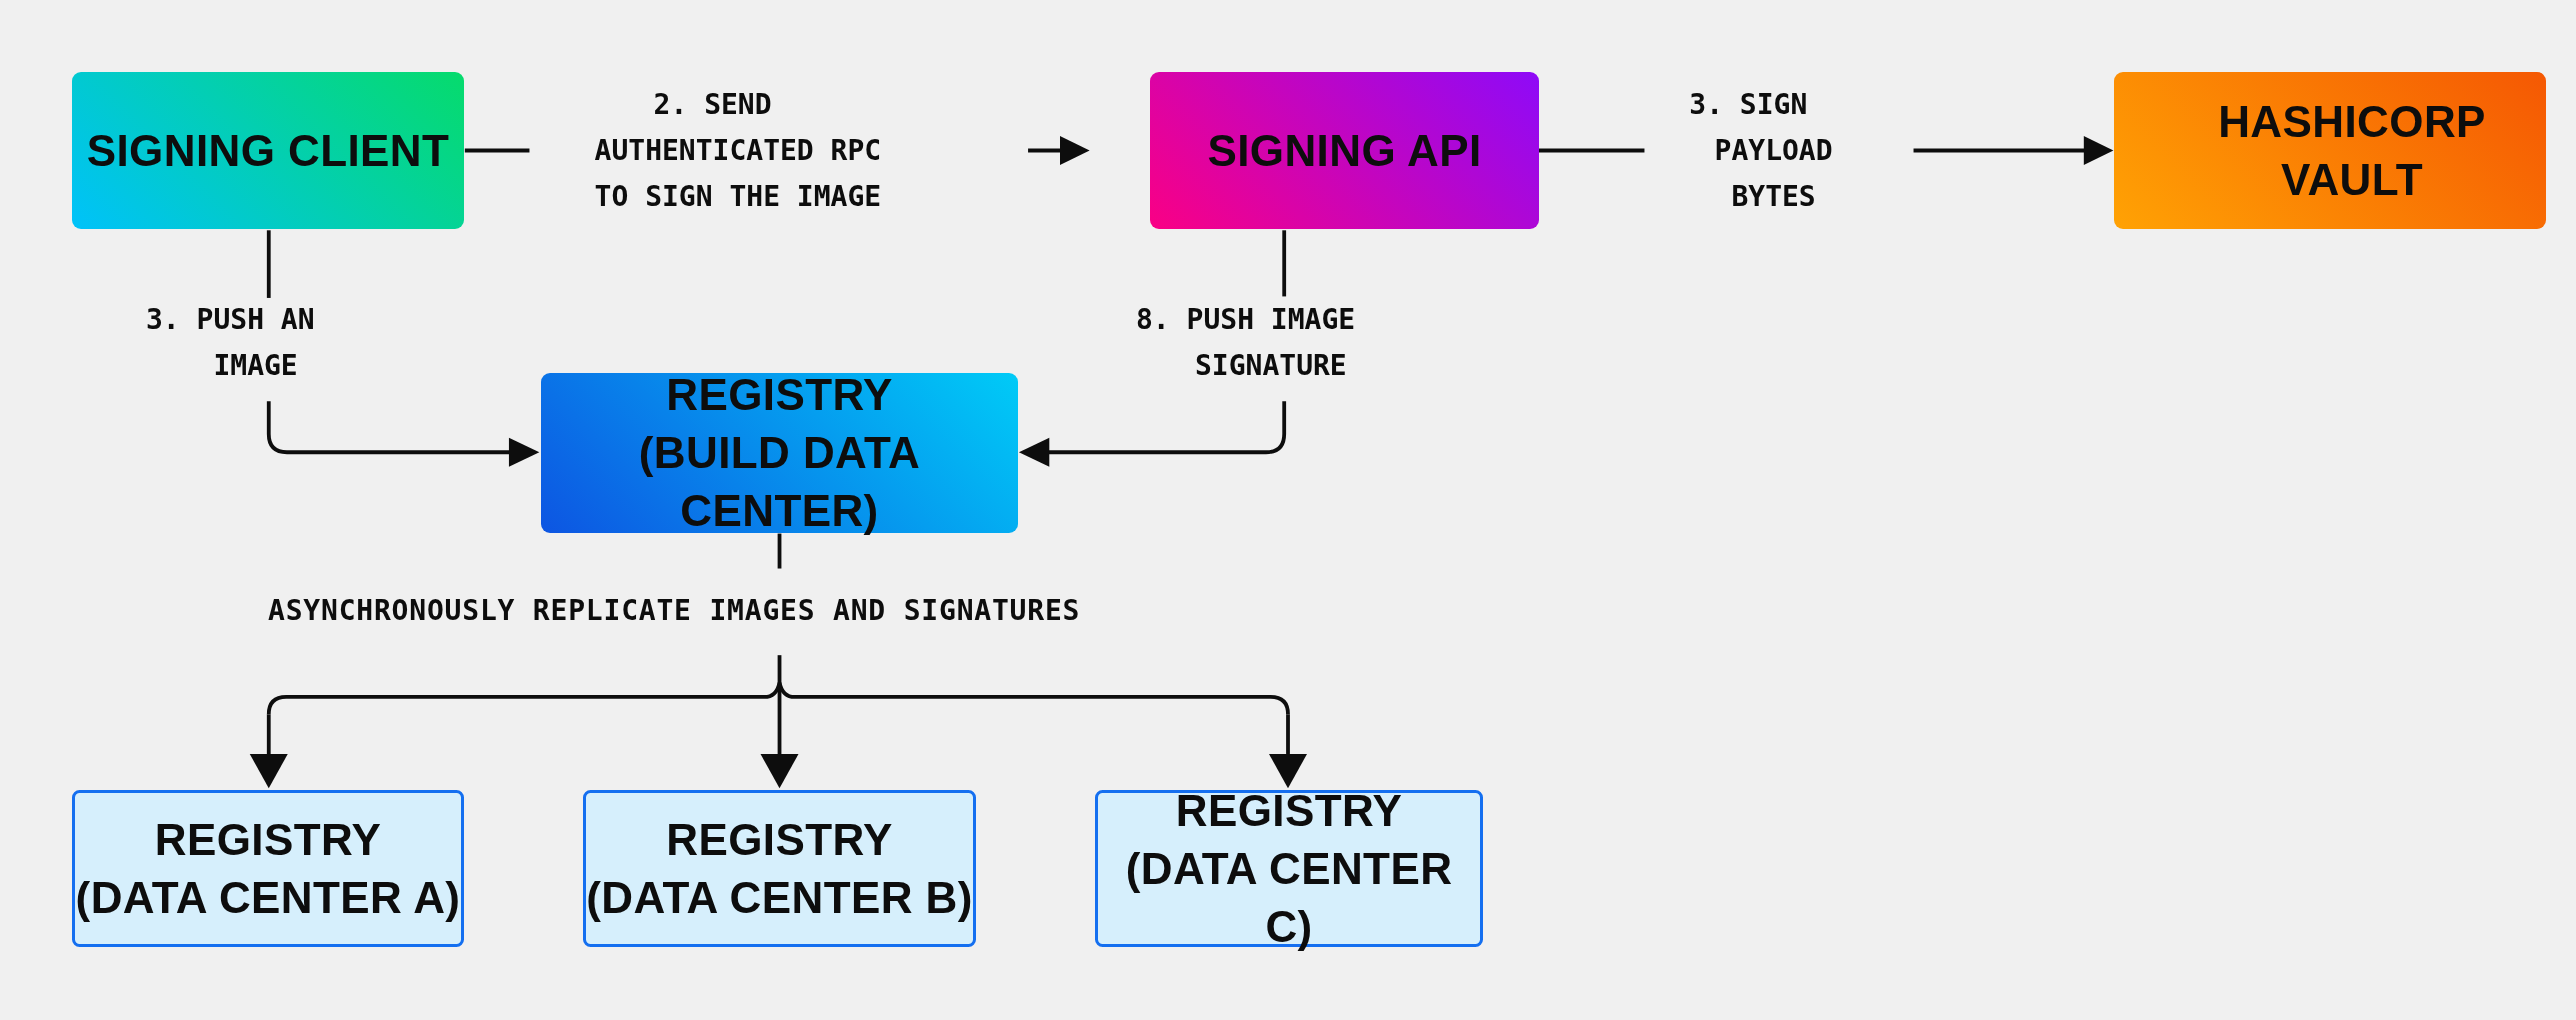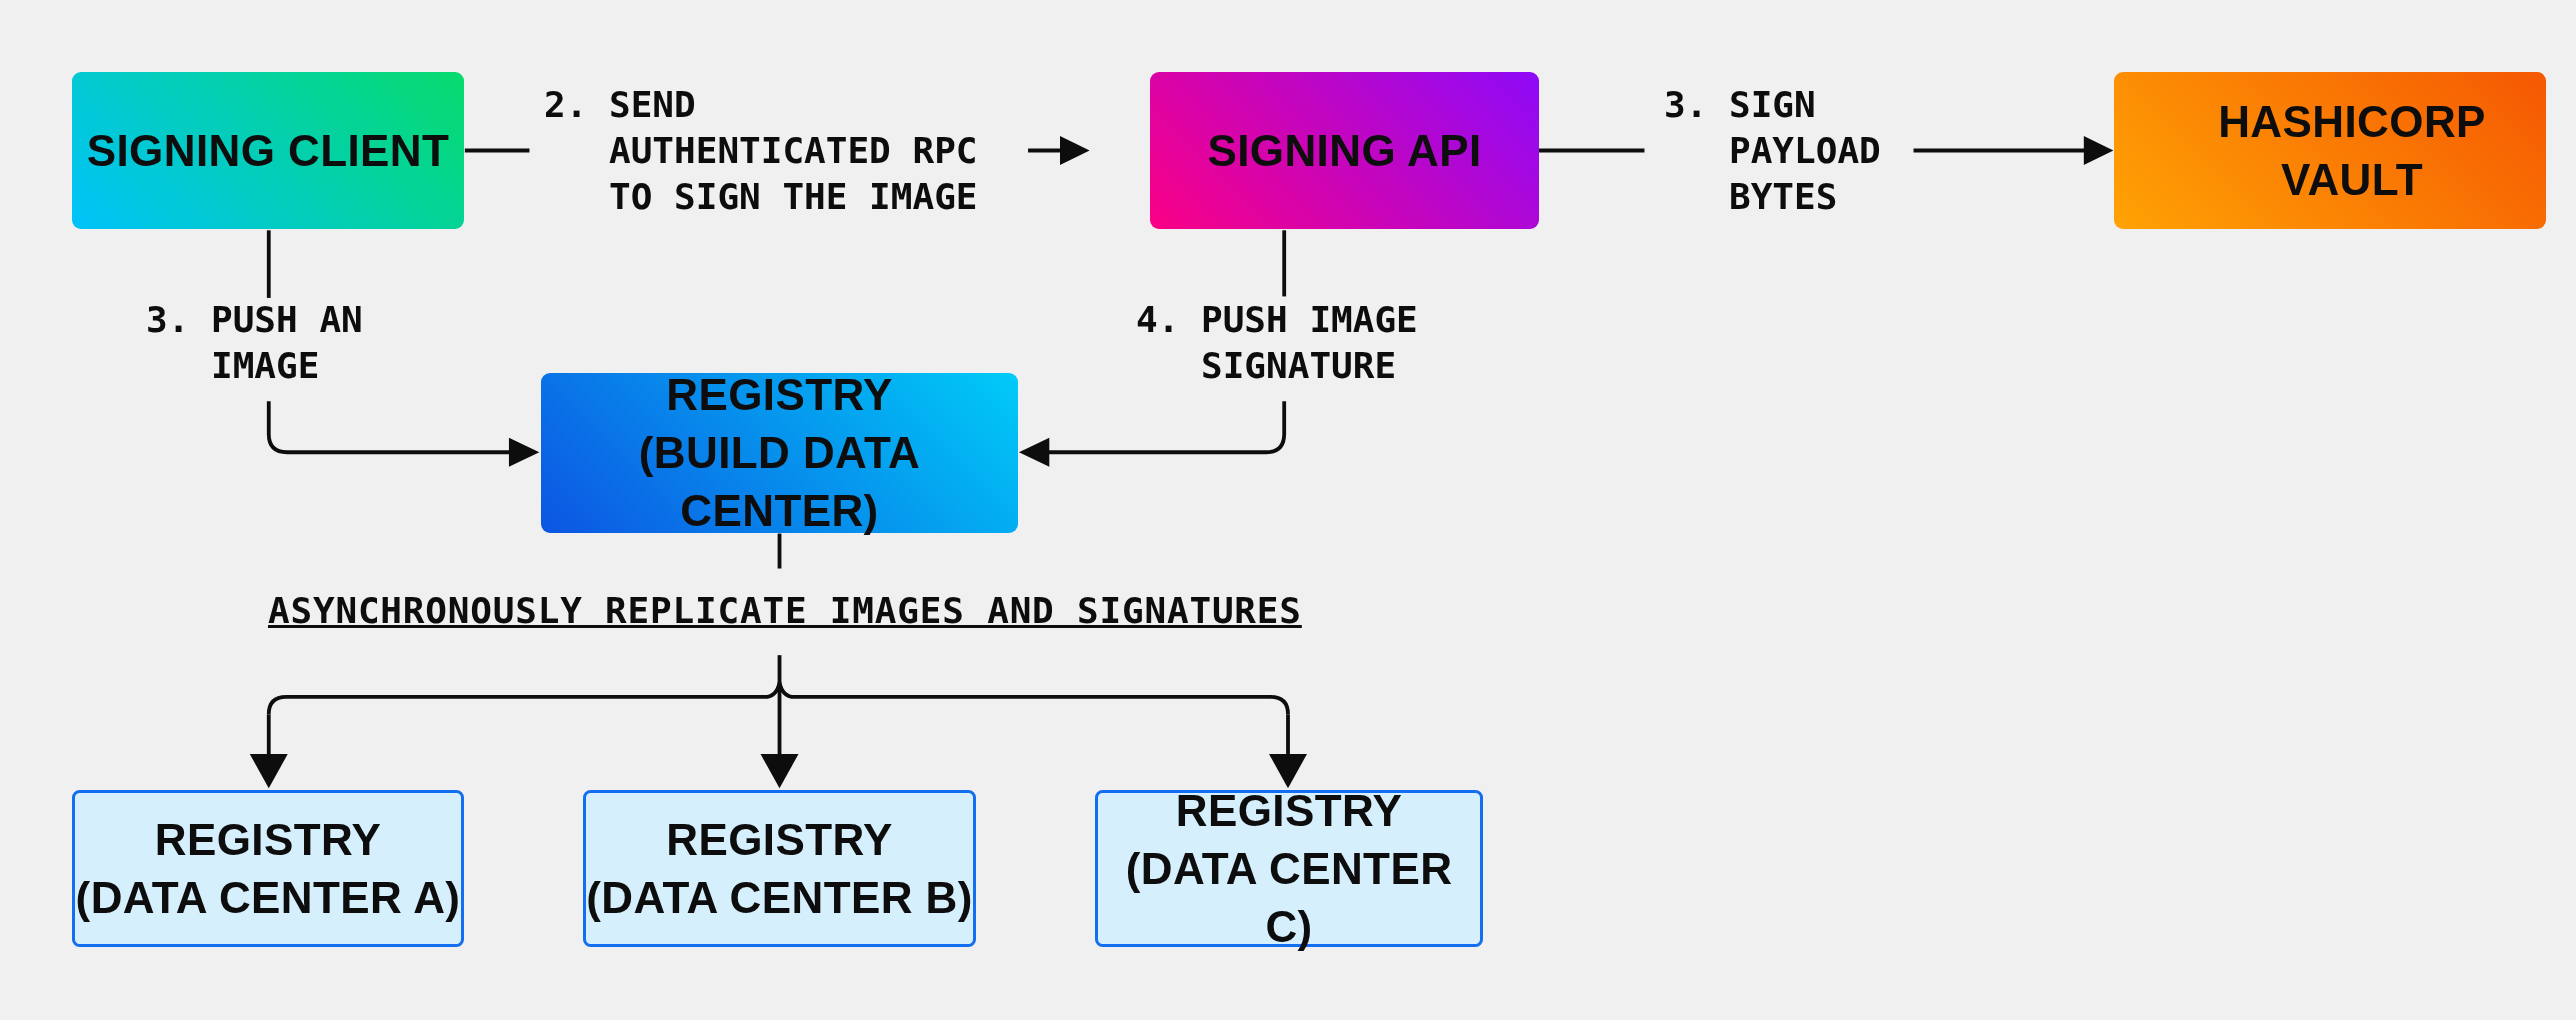--- a/index.html
+++ b/index.html
@@ -55,30 +55,31 @@
   .registry-dc {
     border: 3.8px solid;
     border-radius: 7.6px;
     box-sizing: border-box;
   }
 
   .step {
     position: absolute;
     font-family: "DejaVu Sans Mono", "Liberation Mono", monospace;
     font-weight: bold;
-    font-size: 36px;
+    font-size: 28px;
     line-height: 46px;
     white-space: pre;
     color: #0d0d0d;
+    text-align: center;
   }
   #step1 { left: 146px;  top: 297px; }
   #step2 { left: 544px;  top: 82px; }
   #step3 { left: 1664px; top: 82px; }
   #step4 { left: 1136px; top: 297px; }
-  #replicate-label { left: 268px; top: 588px; letter-spacing: 0.8px; text-decoration: underline; }
+  #replicate-label { left: 268px; top: 588px; letter-spacing: 0.8px; }
 </style>
 </head>
 <body>
 
 <div class="stage">
 
   <svg class="connector-layer" viewBox="0 0 3388 1342" aria-hidden="true">
 
     <path class="wire" d="M 611 198 H 696"></path>
     <path class="wire" d="M 1352 198 H 1396"></path>
@@ -140,18 +141,18 @@
   </div>
 
   <div class="step" id="step1">3. PUSH AN
    IMAGE</div>
   <div class="step" id="step2">2. SEND
    AUTHENTICATED RPC
    TO SIGN THE IMAGE</div>
   <div class="step" id="step3">3. SIGN
    PAYLOAD
    BYTES</div>
-  <div class="step" id="step4">4. PUSH IMAGE
+  <div class="step" id="step4">8. PUSH IMAGE
    SIGNATURE</div>
   <div class="step" id="replicate-label">ASYNCHRONOUSLY REPLICATE IMAGES AND SIGNATURES</div>
 
 </div>
 
 
 </body></html>

